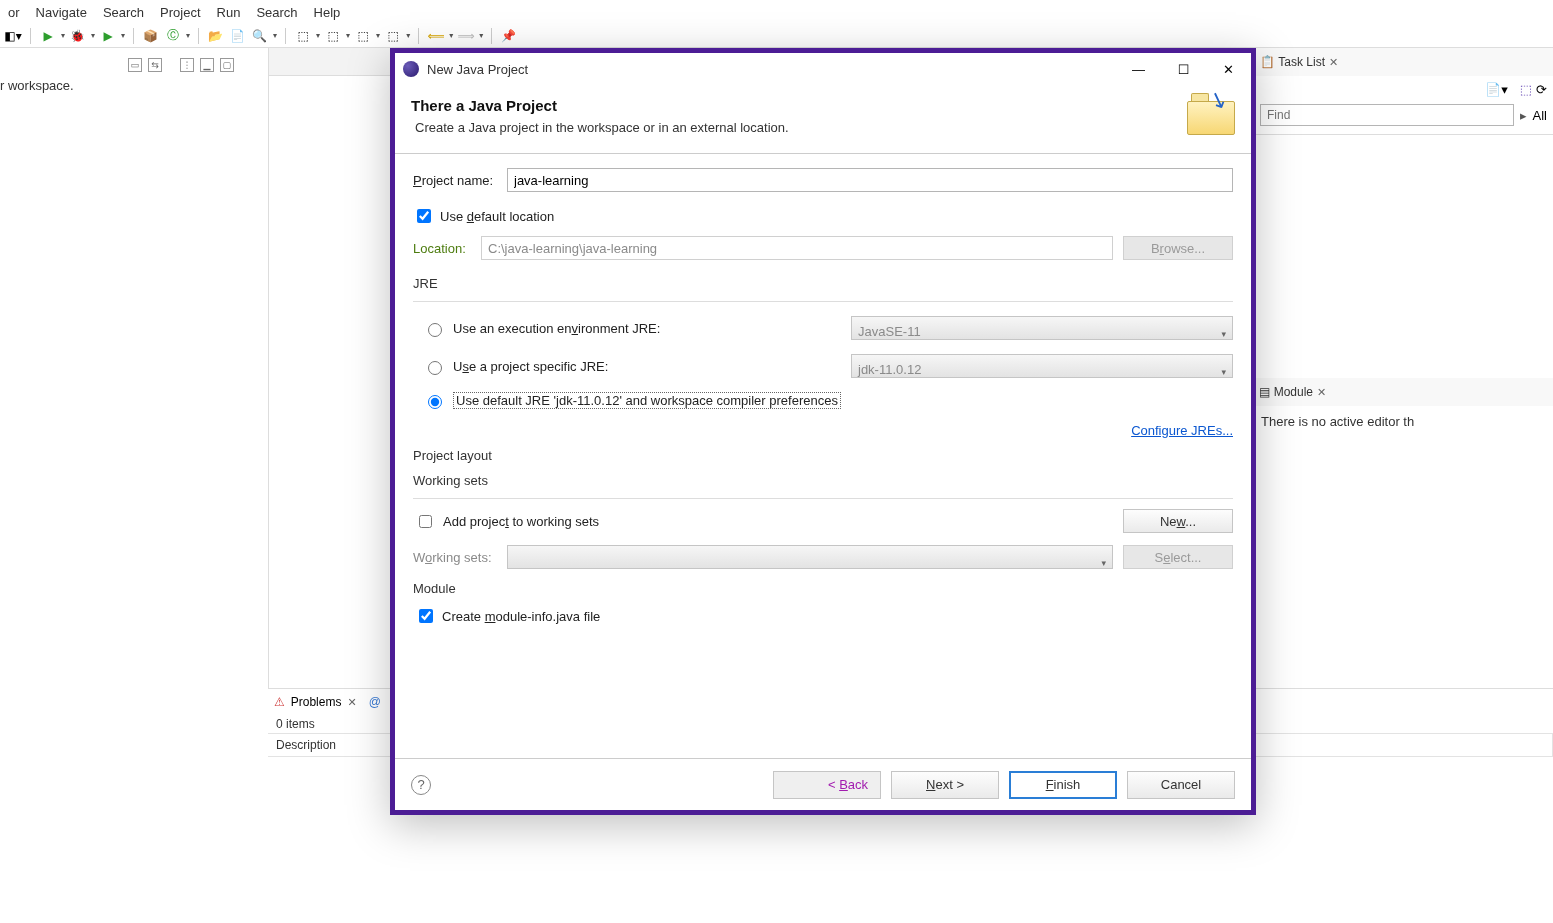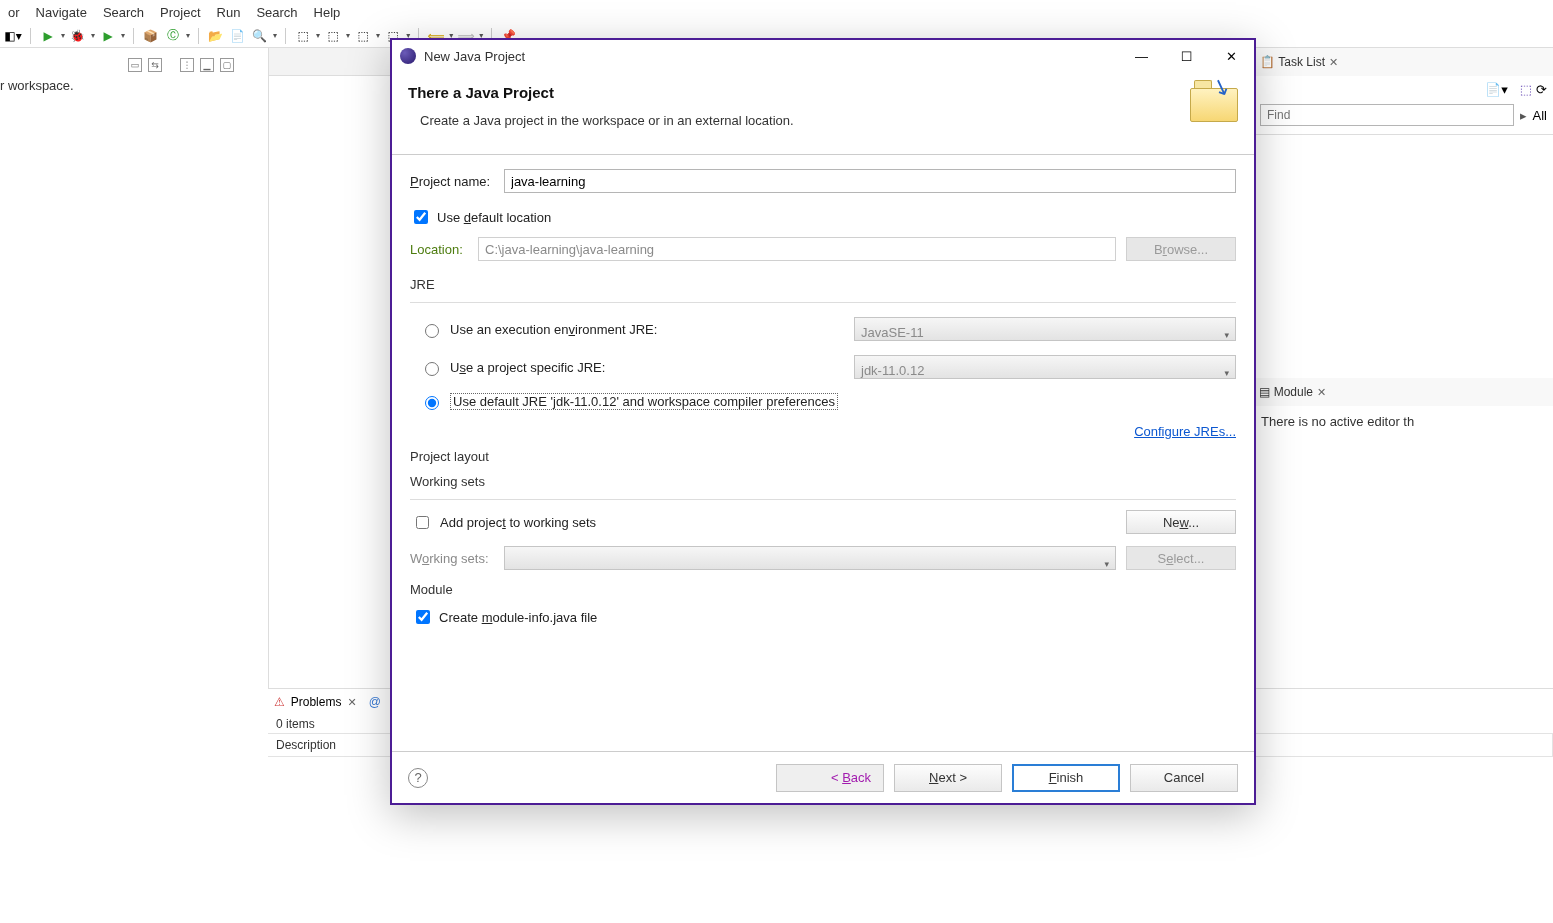--- a/index.html
+++ b/index.html
@@ -37,31 +37,31 @@
 
 
 .problems-view { position:absolute; left:268px; bottom:0; right:0; height:235px; background:#fff; border-top:1px solid #ddd; }
 .problems-tabs { height:26px; display:flex; align-items:center; padding:0 6px; font-size:12px; gap:6px; }
 .problems-tabs .x { color:#666; font-size:11px; }
 .problems-status { padding:2px 8px; font-size:12px; color:#333; }
 .problems-table-head { height:24px; border-top:1px solid #e3e3e3; border-bottom:1px solid #e3e3e3; display:flex; font-size:12px; color:#333; }
 .problems-table-head .col { padding:4px 8px; border-right:1px solid #e3e3e3; }
 
 
-.dialog { position:absolute; left:390px; top:38px; width:866px; height:767px; background:#fff; border:2px solid #4c1d95; box-shadow:0 10px 40px rgba(0,0,0,0.25); display:flex; flex-direction:column; }
+.dialog { position:absolute; left:390px; top:48px; width:866px; height:767px; background:#fff; border:5px solid #4c1d95; box-shadow:0 10px 40px rgba(0,0,0,0.25); display:flex; flex-direction:column; }
 .dlg-titlebar { height:32px; display:flex; align-items:center; padding:0 0 0 8px; background:#fff; }
 .dlg-titlebar .ecl-icon { width:16px; height:16px; border-radius:50%; background:radial-gradient(circle at 30% 30%, #6b5bb8, #2a1a6e); margin-right:8px; }
 .dlg-title { font-size:13px; color:#333; flex:1; }
 .dlg-sysbtns { display:flex; }
 .dlg-sysbtns .sb { width:45px; height:30px; display:flex; align-items:center; justify-content:center; font-size:13px; color:#000; }
 
 .dlg-banner { padding:12px 16px 14px; border-bottom:1px solid #ccc; display:flex; align-items:flex-start; }
 .dlg-banner-text { flex:1; }
 .dlg-banner h2 { margin:0 0 6px; font-size:15px; font-weight:700; color:#111; }
-.dlg-banner p { margin:12px; font-size:13px; color:#333; }
+.dlg-banner p { margin:4px; font-size:13px; color:#333; }
 .dlg-banner-icon { width:48px; height:42px; position:relative; margin-top:-4px; }
 .folder-base { position:absolute; bottom:0; left:0; width:48px; height:34px; background:linear-gradient(#fff2c0,#f7d774); border:1px solid #c5a94a; border-radius:2px; }
 .folder-tab { position:absolute; top:0; left:4px; width:18px; height:10px; background:#f7e6a3; border:1px solid #c5a94a; border-bottom:none; border-radius:2px 2px 0 0; }
 .folder-arrow { position:absolute; top:-6px; right:8px; font-size:22px; color:#2563c7; transform:rotate(20deg); }
 
 .dlg-body { flex:1; padding:14px 18px 4px; overflow:auto; font-size:13px; color:#222; }
 .field-row { display:flex; align-items:center; gap:10px; margin-bottom:14px; }
 .field-row label { min-width:84px; }
 .field-row input[type=text] { flex:1; height:24px; border:1px solid #b5b5b5; padding:0 6px; font-size:13px; }
 .check-row { display:flex; align-items:center; gap:6px; margin-bottom:10px; }

